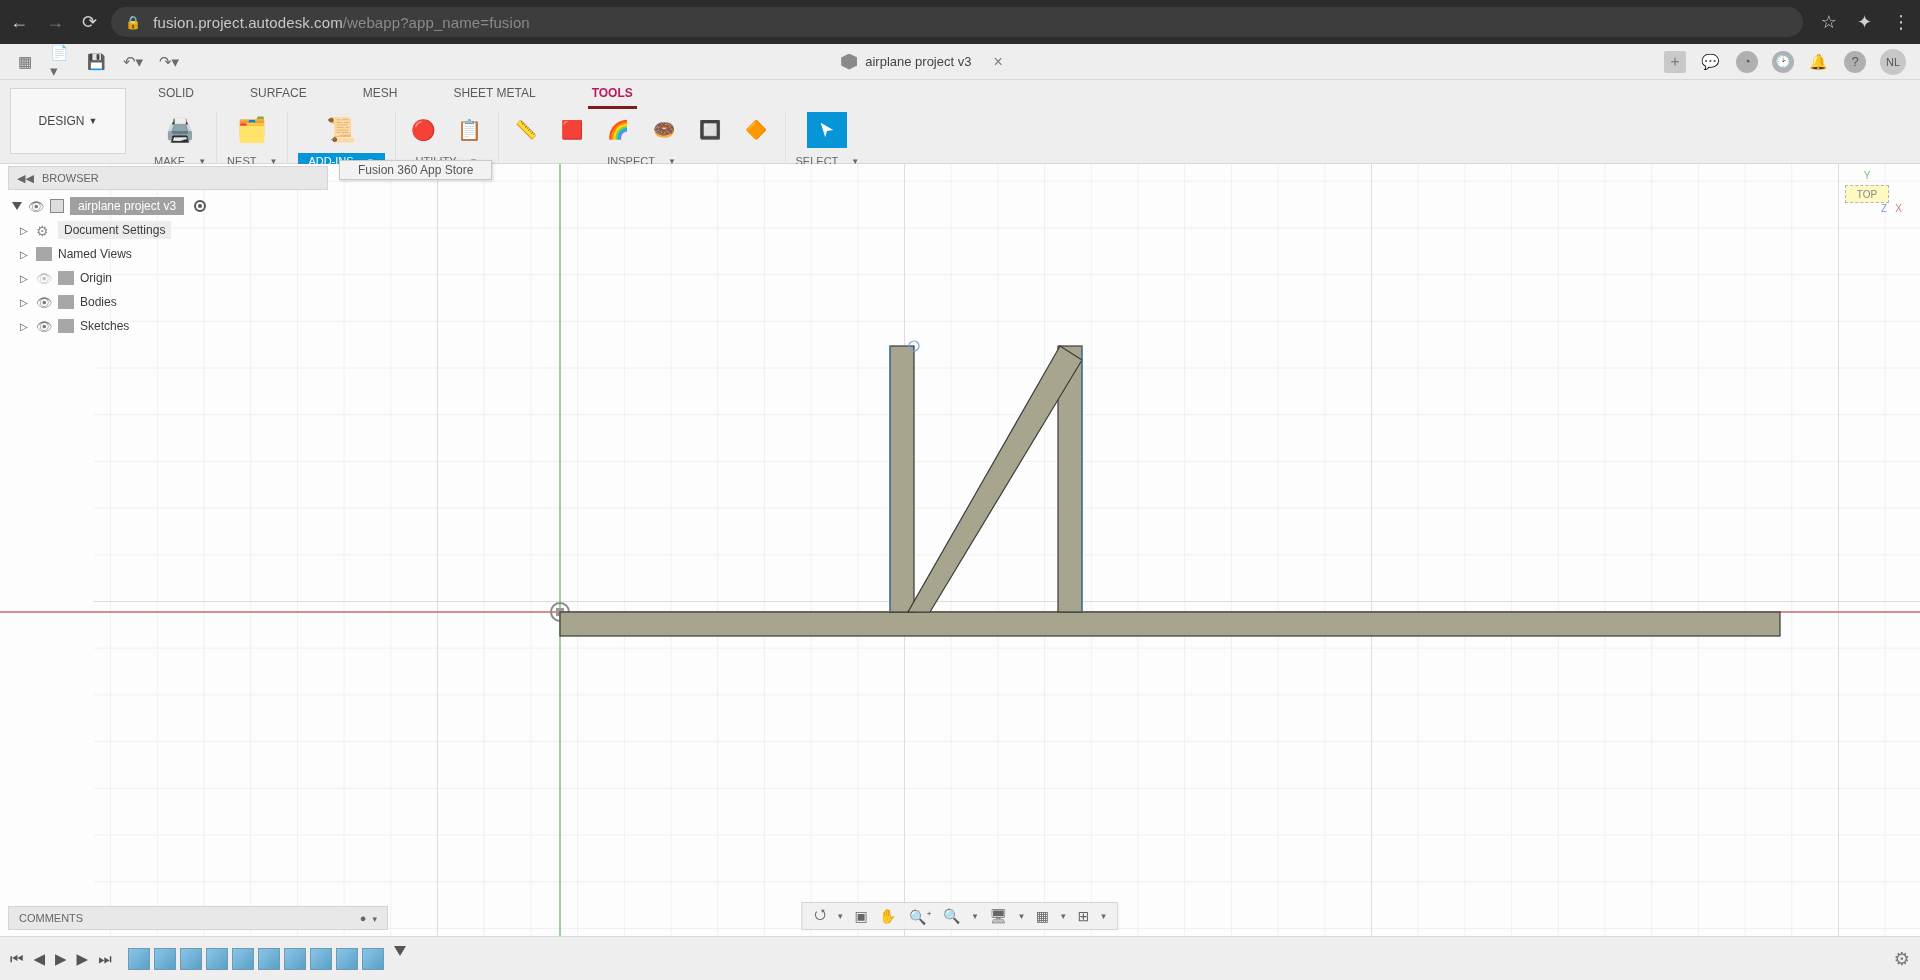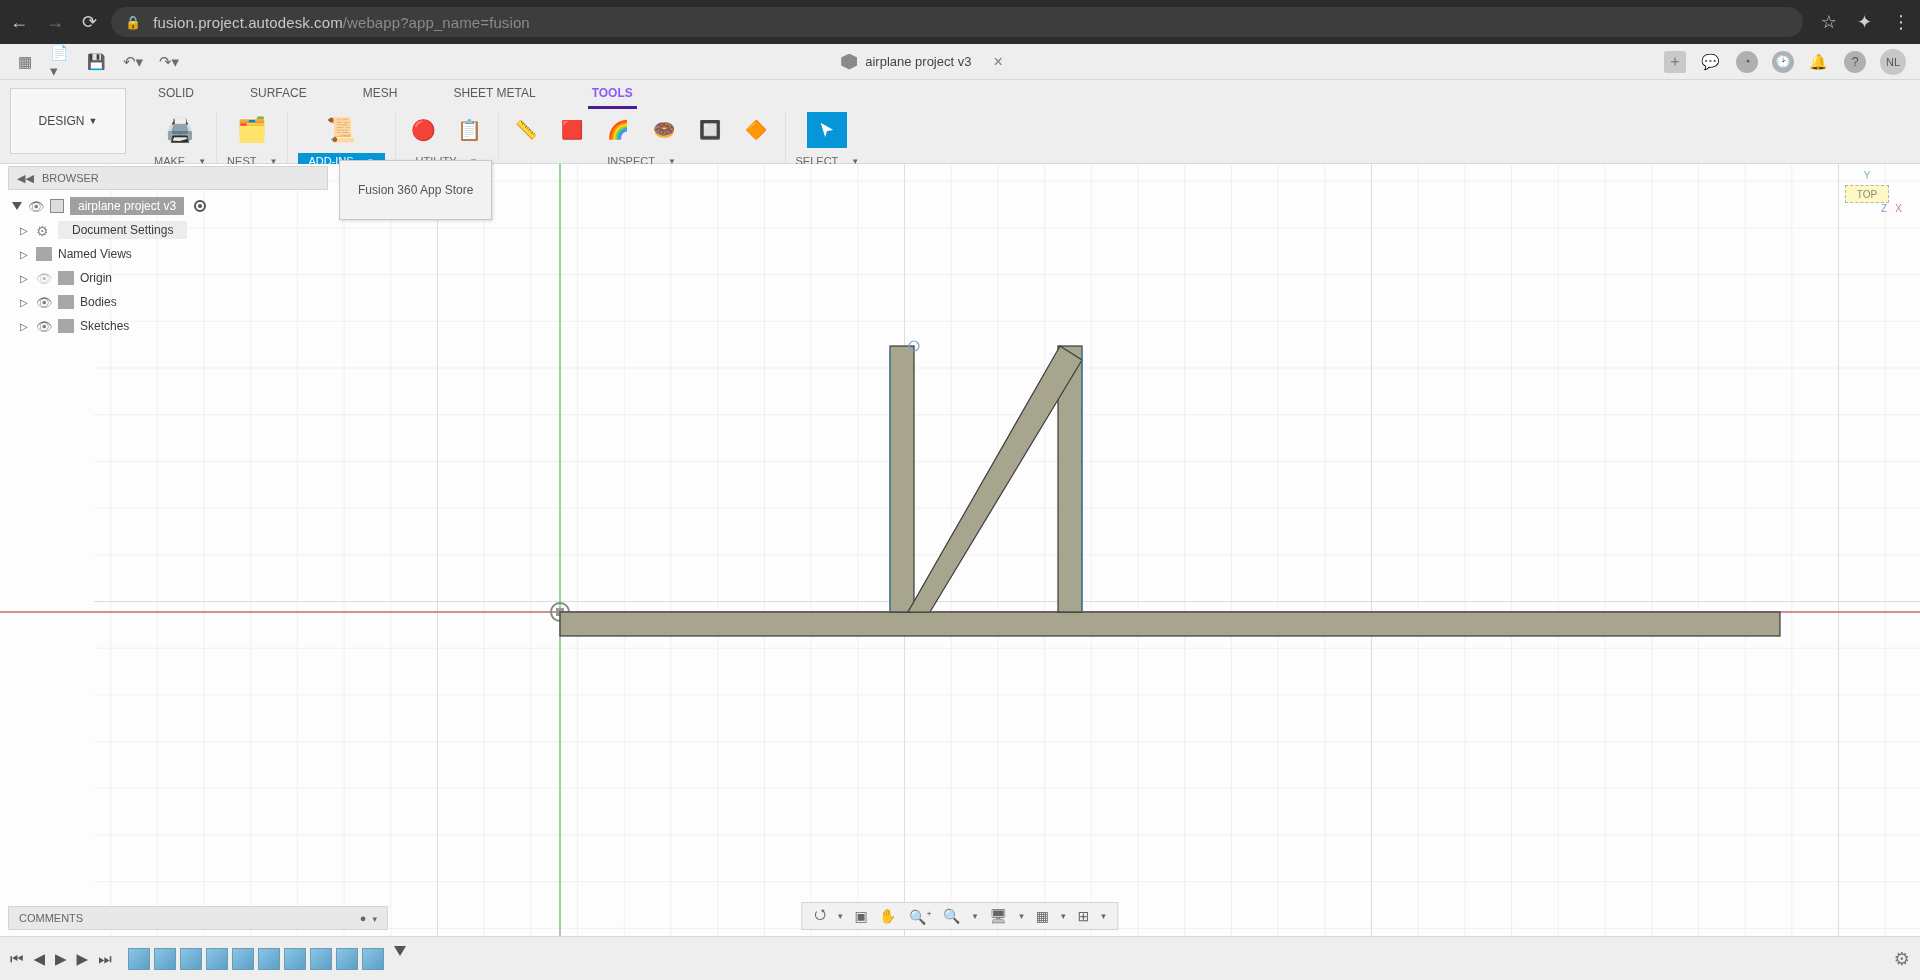--- a/index.html
+++ b/index.html
@@ -26,34 +26,34 @@
 .right-tools .round { width: 22px; height: 22px; border-radius: 50%; background: #b0b0b0; display: flex; align-items: center; justify-content: center; font-size: 13px; color: #555; }
 .user-badge { width: 26px; height: 26px; border-radius: 50%; background: #c7c7c7; display: flex; align-items: center; justify-content: center; font-size: 11px; color: #555; font-weight: normal; }
 .icon-btn { width: 22px; height: 22px; display: inline-flex; align-items: center; justify-content: center; color: #6b6b6b; font-size: 15px; }
 
 
 .ribbon { background: #eeeeee; height: 84px; display: flex; align-items: flex-start; border-bottom: 1px solid #d8d8d8; }
 .design-menu { width: 116px; height: 66px; margin: 8px 10px 0 10px; border: 1px solid #d4d4d4; background: #f7f7f7; display: flex; align-items: center; justify-content: center; font-size: 12px; color: #444; }
 .design-menu .caret { margin-left: 4px; font-size: 9px; }
 .ribbon-tabs-row { display: flex; gap: 48px; padding: 4px 0 2px 18px; font-size: 12px; color: #5a5a5a; }
 .ribbon-tabs-row .rtab { padding: 2px 4px 6px 4px; }
-.ribbon-tabs-row .rtab.active { color: #8b5cf6; border-bottom: 3px solid #4c1d95; font-weight: bold; }
+.ribbon-tabs-row .rtab.active { color: #be185d; border-bottom: 3px solid #7f1d1d; font-weight: bold; }
 .ribbon-body { display: flex; align-items: flex-end; height: 58px; padding-left: 8px; gap: 0; }
 .ribbon-col { display: flex; flex-direction: column; align-items: center; height: 58px; justify-content: space-between; padding: 0 10px; border-right: 1px solid #e0e0e0; }
 .ribbon-col:last-child { border-right: none; }
 .ribbon-col .icons { display: flex; gap: 10px; align-items: center; height: 38px; }
 .ribbon-col .lbl { font-size: 11px; color: #666; display: flex; align-items: center; gap: 13px; padding-bottom: 2px; }
 .ribbon-col .lbl.active { background: #0696d7; color: #fff; padding: 2px 10px; }
 .ribbon-col .caret { font-size: 8px; }
 .big-icon { width: 36px; height: 36px; display: flex; align-items: center; justify-content: center; font-size: 24px; }
 .select-icon { width: 40px; height: 36px; background: #0696d7; display: flex; align-items: center; justify-content: center; }
 .select-icon svg { width: 18px; height: 18px; }
 
 
-.tooltip-pop { position: absolute; left: 339px; top: 160px; background: #f2f2f2; border: 1px solid #c8c8c8; padding: 22px 18px; font-size: 12px; color: #555; box-shadow: 1px 1px 3px rgba(0,0,0,.15); z-index: 50; }
+.tooltip-pop { position: absolute; left: 339px; top: 160px; background: #f2f2f2; border: 1px solid #c8c8c8; padding: 2px 18px; font-size: 12px; color: #555; box-shadow: 1px 1px 3px rgba(0,0,0,.15); z-index: 50; }
 
 
 .main { position: absolute; top: 164px; left: 0; right: 0; bottom: 44px; background: #fdfdfd; }
 .canvas { position: absolute; inset: 0; }
 
 
 .browser-panel { position: absolute; left: 8px; top: 2px; width: 320px; z-index: 30; }
 .browser-hdr { background: #e8e8e8; height: 24px; display: flex; align-items: center; padding: 0 8px; font-size: 11px; color: #666; gap: 8px; border: 1px solid #d4d4d4; }
 .browser-hdr .collapse { font-size: 11px; }
 .tree { margin-top: 4px; }
@@ -61,21 +61,21 @@
 .tree-row.root { padding-left: 4px; }
 .tree-row .tri { width: 10px; font-size: 10px; color: #555; }
 .tree-row .eye { width: 16px; color: #7a7a7a; font-size: 13px; }
 .tree-row .eye.dim { color: #bdbdbd; }
 .tree-row .ico { width: 16px; height: 14px; background: #a7a7a7; display: inline-block; }
 .tree-row .ico.gear { background: none; color: #8a8a8a; font-size: 14px; }
 .tree-row .name-badge { background: #a0a0a0; color: #fff; padding: 2px 8px; font-size: 12px; }
 .tree-row .radio { display: inline-block; width: 12px; height: 12px; border-radius: 50%; border: 2px solid #555; margin-left: 4px; position: relative; }
 .tree-row .radio::after { content: ""; position: absolute; inset: 2px; border-radius: 50%; background: #555; }
 .root .tri-filled { display: inline-block; width: 0; height: 0; border-left: 5px solid transparent; border-right: 5px solid transparent; border-bottom: 8px solid #555; transform: rotate(180deg); }
-.tree-row .hl { background: #ececec; padding: 2px 14px; }
+.tree-row .hl { background: #ececec; padding: 2px 6px; }
 
 
 .comments-bar { position: absolute; left: 8px; bottom: 6px; width: 380px; height: 24px; background: #e8e8e8; border: 1px solid #d4d4d4; display: flex; align-items: center; justify-content: space-between; padding: 0 10px; font-size: 11px; color: #666; }
 
 
 .nav-cluster { position: absolute; left: 50%; transform: translateX(-50%); bottom: 6px; height: 28px; background: rgba(240,240,240,.9); border: 1px solid #d4d4d4; display: flex; align-items: center; gap: 12px; padding: 0 12px; font-size: 14px; color: #666; }
 
 
 .view-cube { position: absolute; right: 18px; top: 6px; width: 70px; height: 60px; display: flex; flex-direction: column; align-items: center; }
 .view-cube .axes { font-size: 10px; color: #888; }

